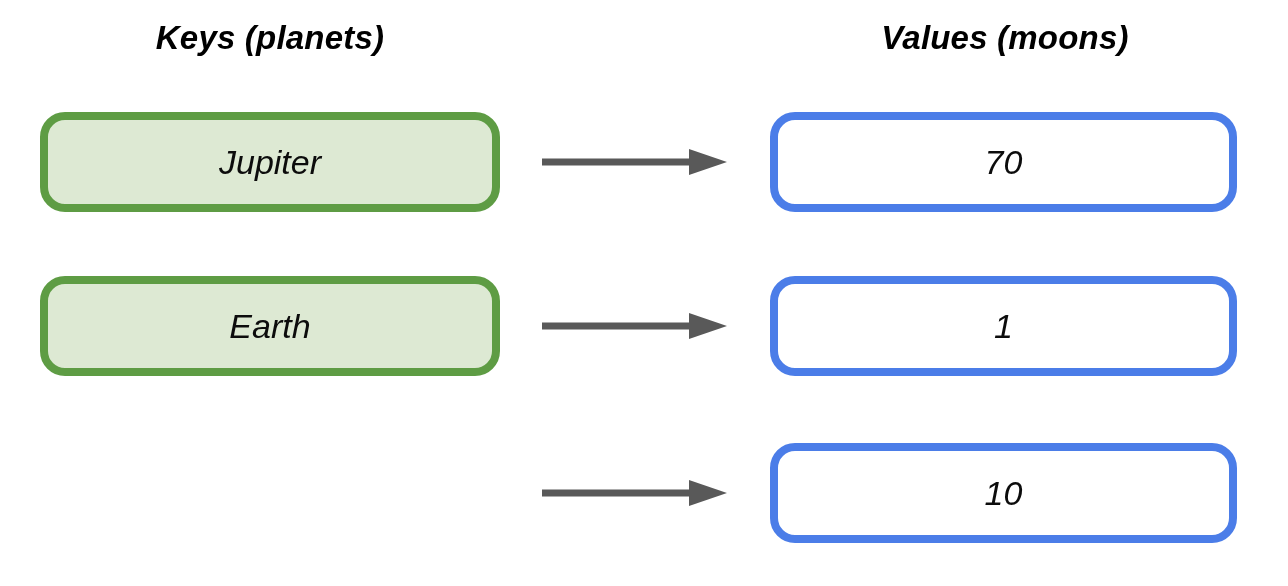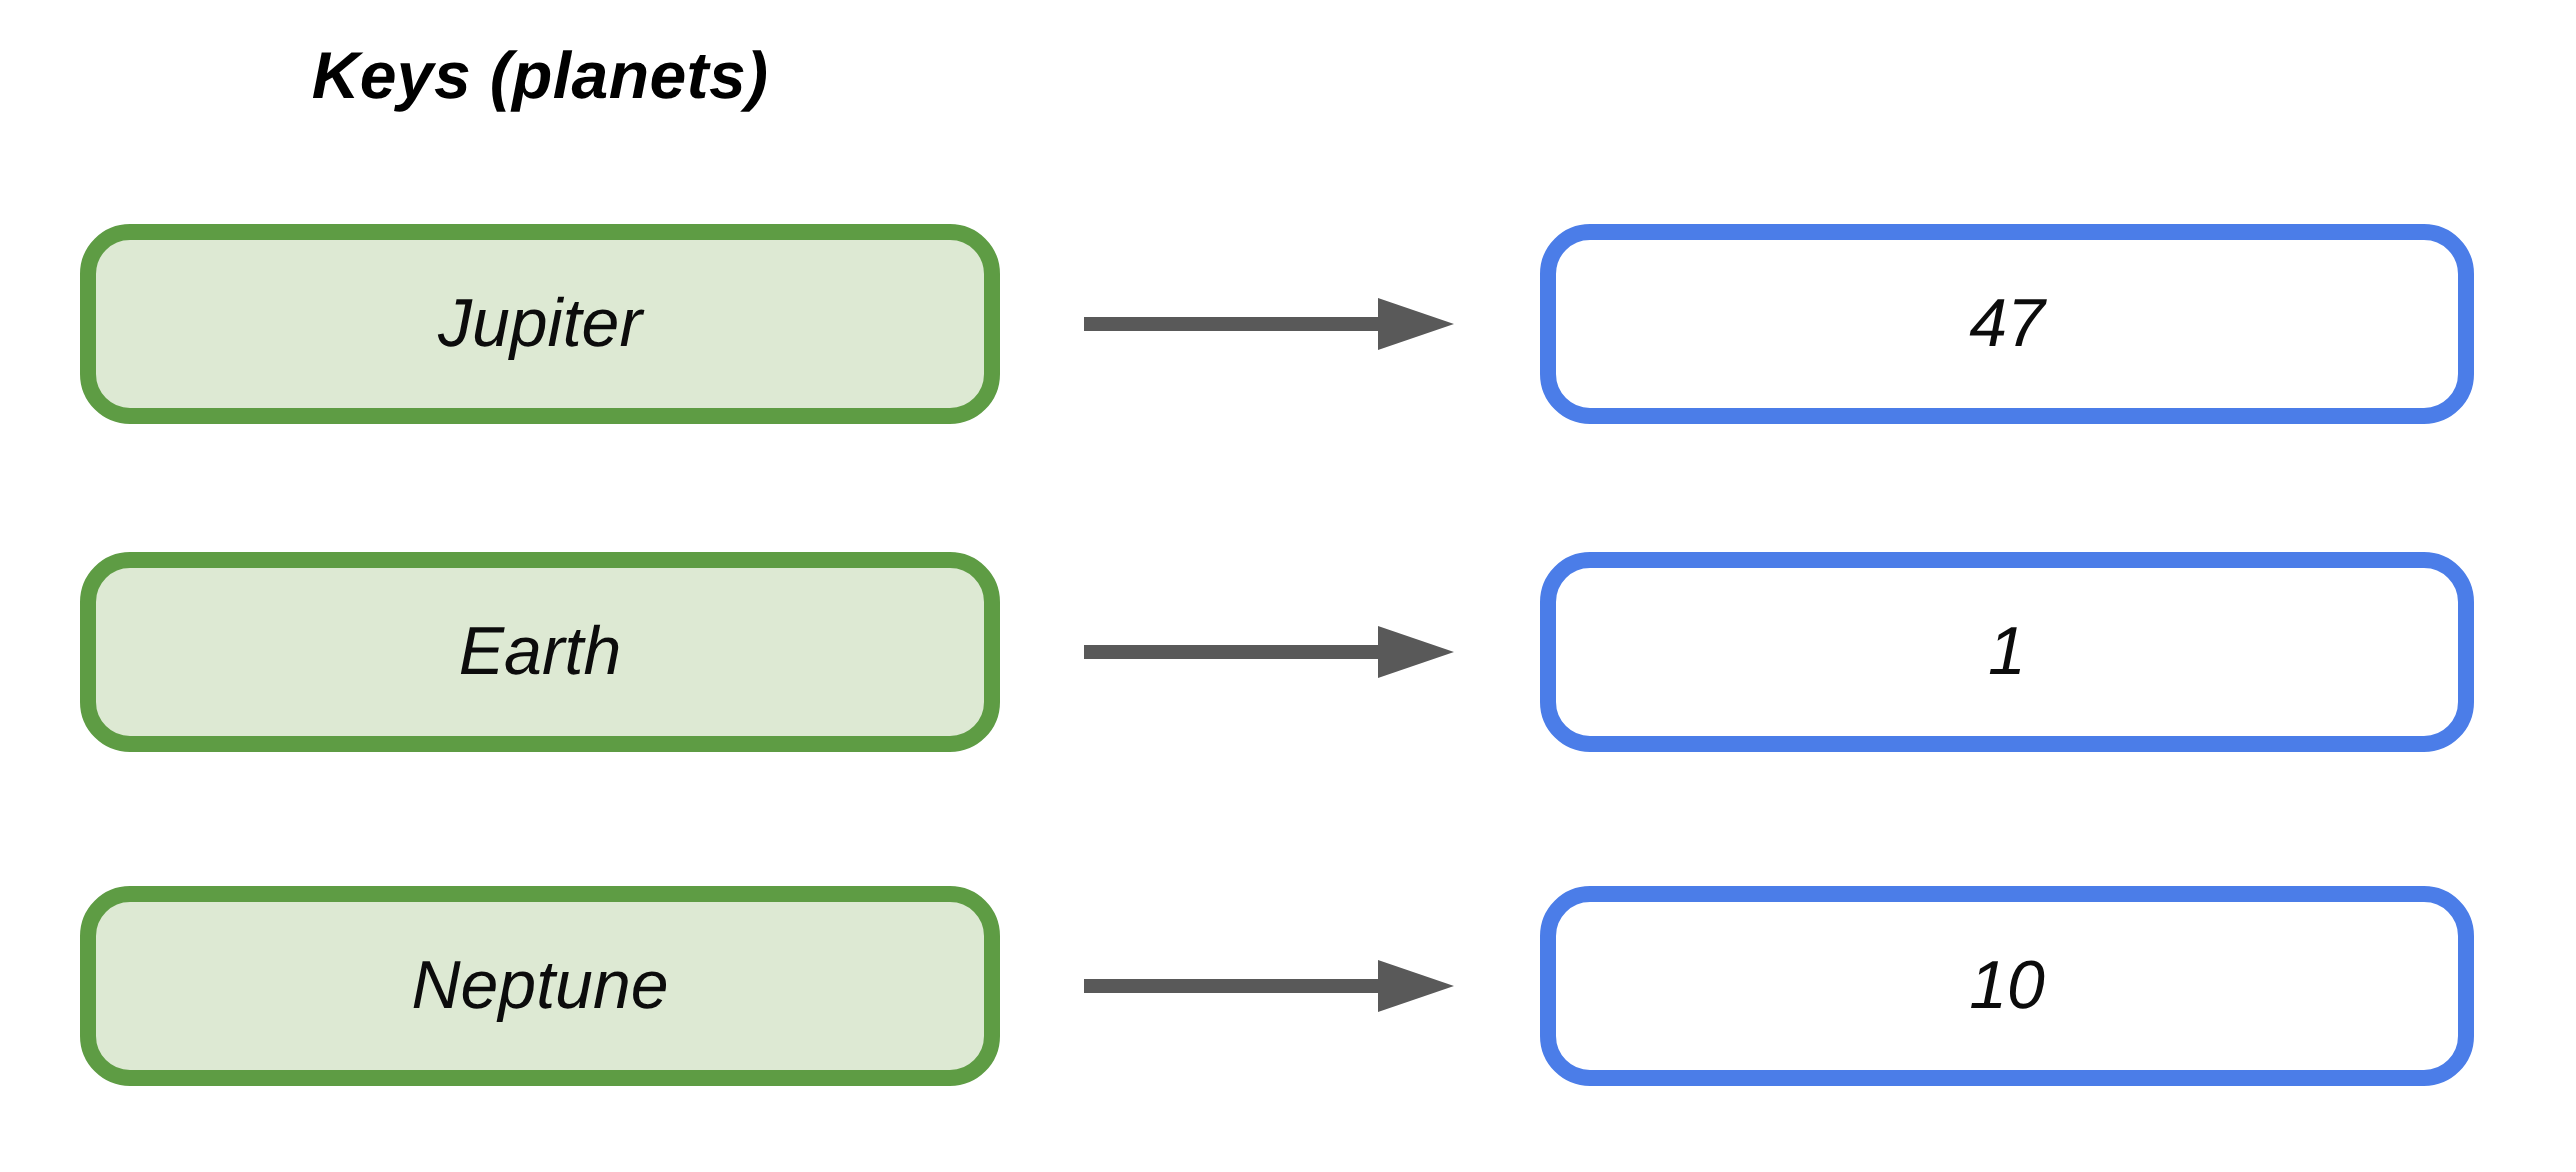--- a/index.html
+++ b/index.html
@@ -73,51 +73,49 @@
     color: var(--arrow-color, #595959);
   }
 </style>
 </head>
 <body>
 
 <div class="canvas">
 
   <div class="col-header keys">Keys (planets)</div>
 
+  <div class="col-header values">Values (moons)</div>
 
   <div class="row r0">
     <div class="box key-box">
       <span>Jupiter</span>
     </div>
     <svg class="arrow" viewBox="0 0 188 32" aria-hidden="true">
       <line x1="2" y1="16" x2="152" y2="16" stroke="currentColor" stroke-width="7"></line>
       <polygon points="149,3 187,16 149,29" fill="currentColor"></polygon>
     </svg>
     <div class="box value-box">
-      <span>47</span>
+      <span>70</span>
     </div>
   </div>
 
   <div class="row r1">
     <div class="box key-box">
       <span>Earth</span>
     </div>
     <svg class="arrow" viewBox="0 0 188 32" aria-hidden="true">
       <line x1="2" y1="16" x2="152" y2="16" stroke="currentColor" stroke-width="7"></line>
       <polygon points="149,3 187,16 149,29" fill="currentColor"></polygon>
     </svg>
     <div class="box value-box">
       <span>1</span>
     </div>
   </div>
 
   <div class="row r2">
-    <div class="box key-box">
-      <span>Neptune</span>
-    </div>
     <svg class="arrow" viewBox="0 0 188 32" aria-hidden="true">
       <line x1="2" y1="16" x2="152" y2="16" stroke="currentColor" stroke-width="7"></line>
       <polygon points="149,3 187,16 149,29" fill="currentColor"></polygon>
     </svg>
     <div class="box value-box">
       <span>10</span>
     </div>
   </div>
 
 </div>

